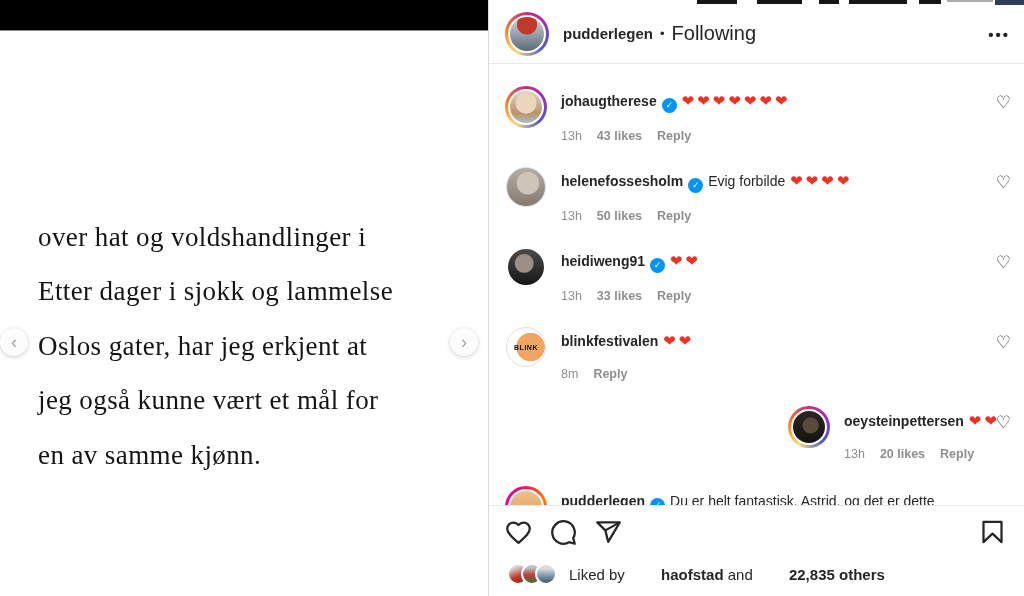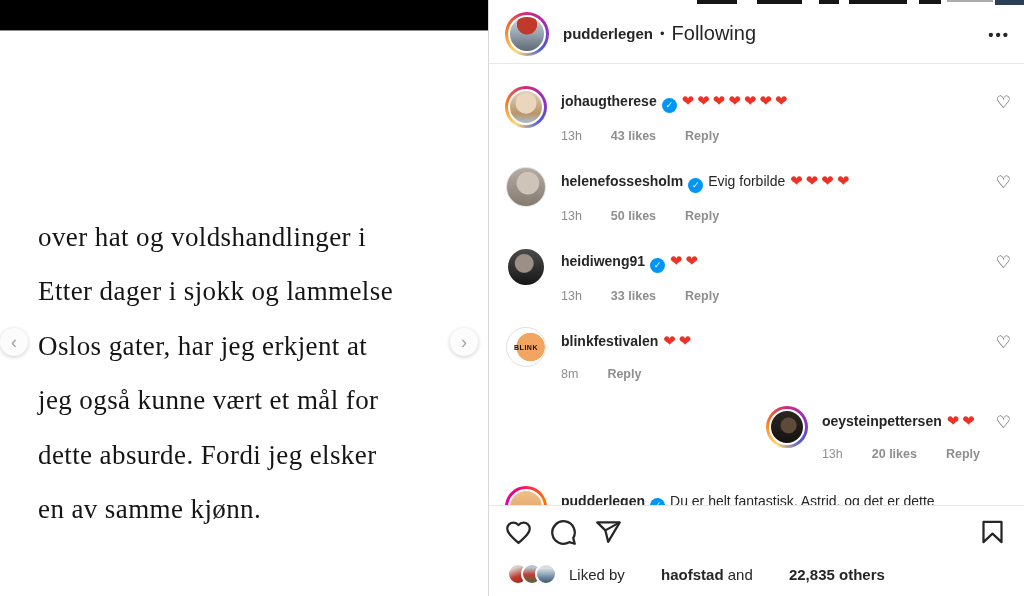--- a/index.html
+++ b/index.html
@@ -29,31 +29,31 @@
   .av-lg { width:38px; height:38px; }
   .av-plain { border:1px solid #e0e0e0; }
   .header-username { font-weight:700; font-size:15px; margin-left:14px; cursor:pointer; }
   .header-dot { margin:0 7px; color:#262626; font-size:13px; }
   .header-following { font-size:20px; cursor:pointer; }
   .more-btn { position:absolute; right:14px; top:50%; transform:translateY(-50%); border:none; background:none; font-size:15px; font-weight:700; letter-spacing:2px; color:#262626; cursor:pointer; }
 
   .divider { position:absolute; left:0; right:0; height:1px; background:#e8e8e8; }
 
   .comments { position:absolute; top:64px; left:0; right:0; height:441px; overflow:hidden; }
-  .comment { position:absolute; left:0; right:0; height:80px; display:flex; padding:16px 44px 0 16px; }
+  .comment { position:absolute; left:0; right:0; height:80px; display:flex; padding:16px 24px 0 16px; }
   .ring-sm { width:42px; height:42px; flex:none; }
   .av-sm { width:36px; height:36px; }
   .av-nr { width:40px; height:40px; flex:none; margin:1px; }
   .c-body { margin-left:14px; padding-top:5px; min-width:0; }
   .c-line1 { font-size:14px; line-height:20px; white-space:nowrap; }
   .c-user { font-weight:700; cursor:pointer; }
   .badge { display:inline-flex; align-items:center; justify-content:center; width:15px; height:15px; border-radius:50%; background:#0095f6; color:#fff; font-size:9px; font-weight:700; margin-left:5px; vertical-align:-2px; }
   .c-text { margin-left:5px; }
   .hearts { font-family:"DejaVu Sans",sans-serif; color:#ee3124; font-size:15px; letter-spacing:3px; margin-left:5px; }
-  .c-meta { margin-top:16px; font-size:12.5px; color:#8e8e8e; display:flex; gap:29px; }
+  .c-meta { margin-top:16px; font-size:12.5px; color:#8e8e8e; display:flex; gap:15px; }
   .c-meta .likes, .c-meta .reply { font-weight:700; cursor:pointer; }
   .c-like { position:absolute; right:13px; top:24px; border:none; background:none; font-family:"DejaVu Sans",sans-serif; font-size:17px; color:#262626; cursor:pointer; line-height:1; }
 
   
   .ph-pudder   { background:radial-gradient(circle at 50% 22%, #c0392b 0 31%, rgba(0,0,0,0) 33%), linear-gradient(180deg,#cfd8de 0%,#8a97a2 60%,#5d6a74 100%); }
   .ph-johaug   { background:radial-gradient(circle at 50% 38%, #e9d6bd 0 40%, rgba(0,0,0,0) 42%), linear-gradient(180deg,#dfd3c2 0%,#bb9566 70%,#a9c0cf 100%); }
   .ph-helene   { background:radial-gradient(circle at 55% 40%, #cfc4b8 0 35%, rgba(0,0,0,0) 38%), linear-gradient(180deg,#b5aca3 0%,#847a70 100%); }
   .ph-heidi    { background:radial-gradient(circle at 45% 40%, #9b8f86 0 30%, rgba(0,0,0,0) 34%), linear-gradient(180deg,#4b4b4b 0%,#161616 100%); }
   .ph-blink    { background:radial-gradient(circle at 62% 50%, #f2a560 0 46%, rgba(0,0,0,0) 48%), #fff; position:relative; display:flex; align-items:center; justify-content:center; }
   .blink-label { font-size:7px; font-weight:700; letter-spacing:0.5px; color:#111; }
@@ -81,21 +81,20 @@
 
 <div class="stage">
 
   <div class="left-panel">
     <div class="black-bar"></div>
     <div class="quote">
       <div class="line">over hat og voldshandlinger i</div>
       <div class="line">Etter dager i sjokk og lammelse</div>
       <div class="line">Oslos gater, har jeg erkjent at</div>
       <div class="line">jeg også kunne vært et mål for</div>
-      <div class="line">dette absurde. Fordi jeg elsker</div>
       <div class="line">en av samme kjønn.</div>
     </div>
     <button class="carousel-btn carousel-prev">
       <span>‹</span>
     </button>
     <button class="carousel-btn carousel-next">
       <span>›</span>
     </button>
   </div>
 

